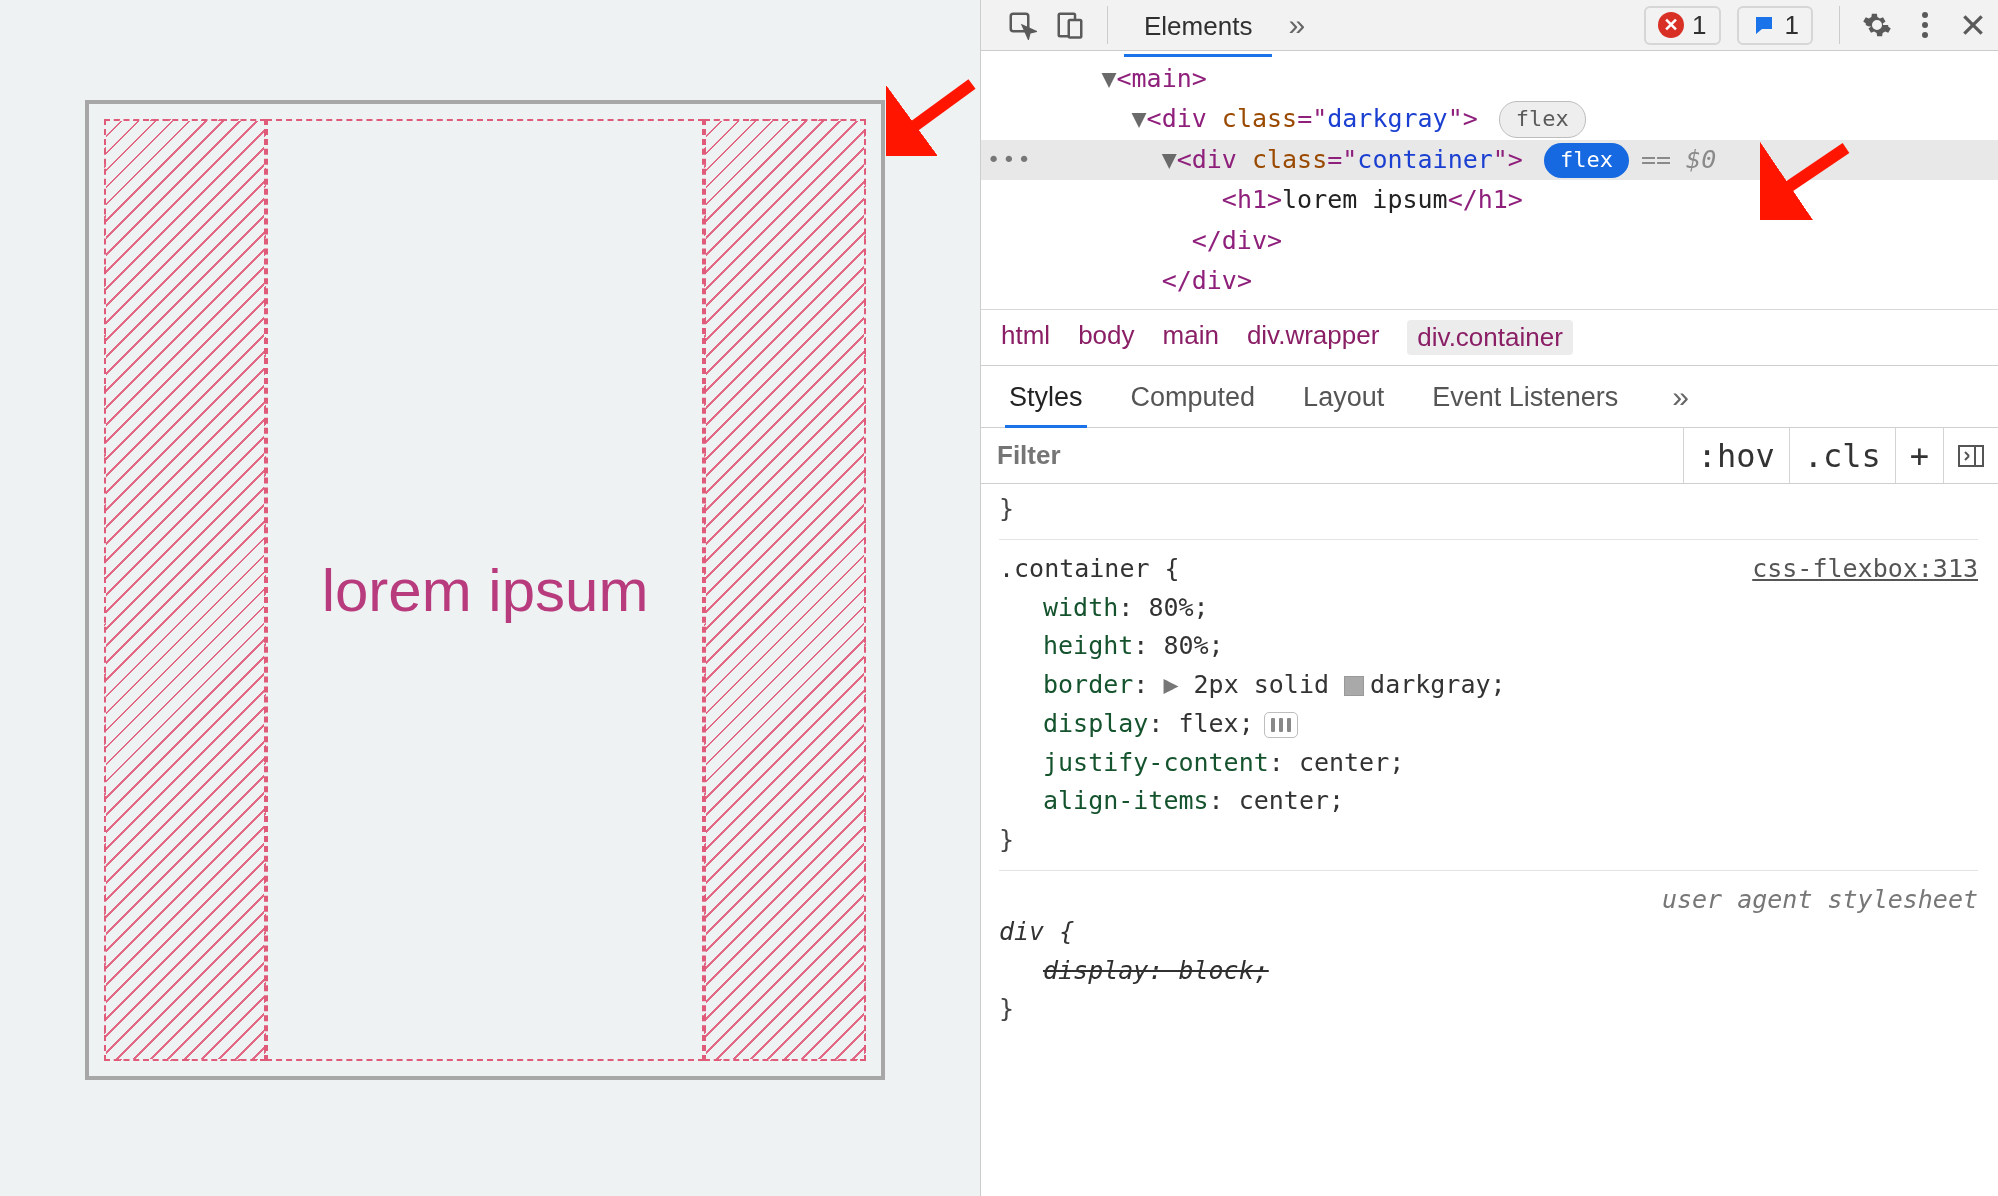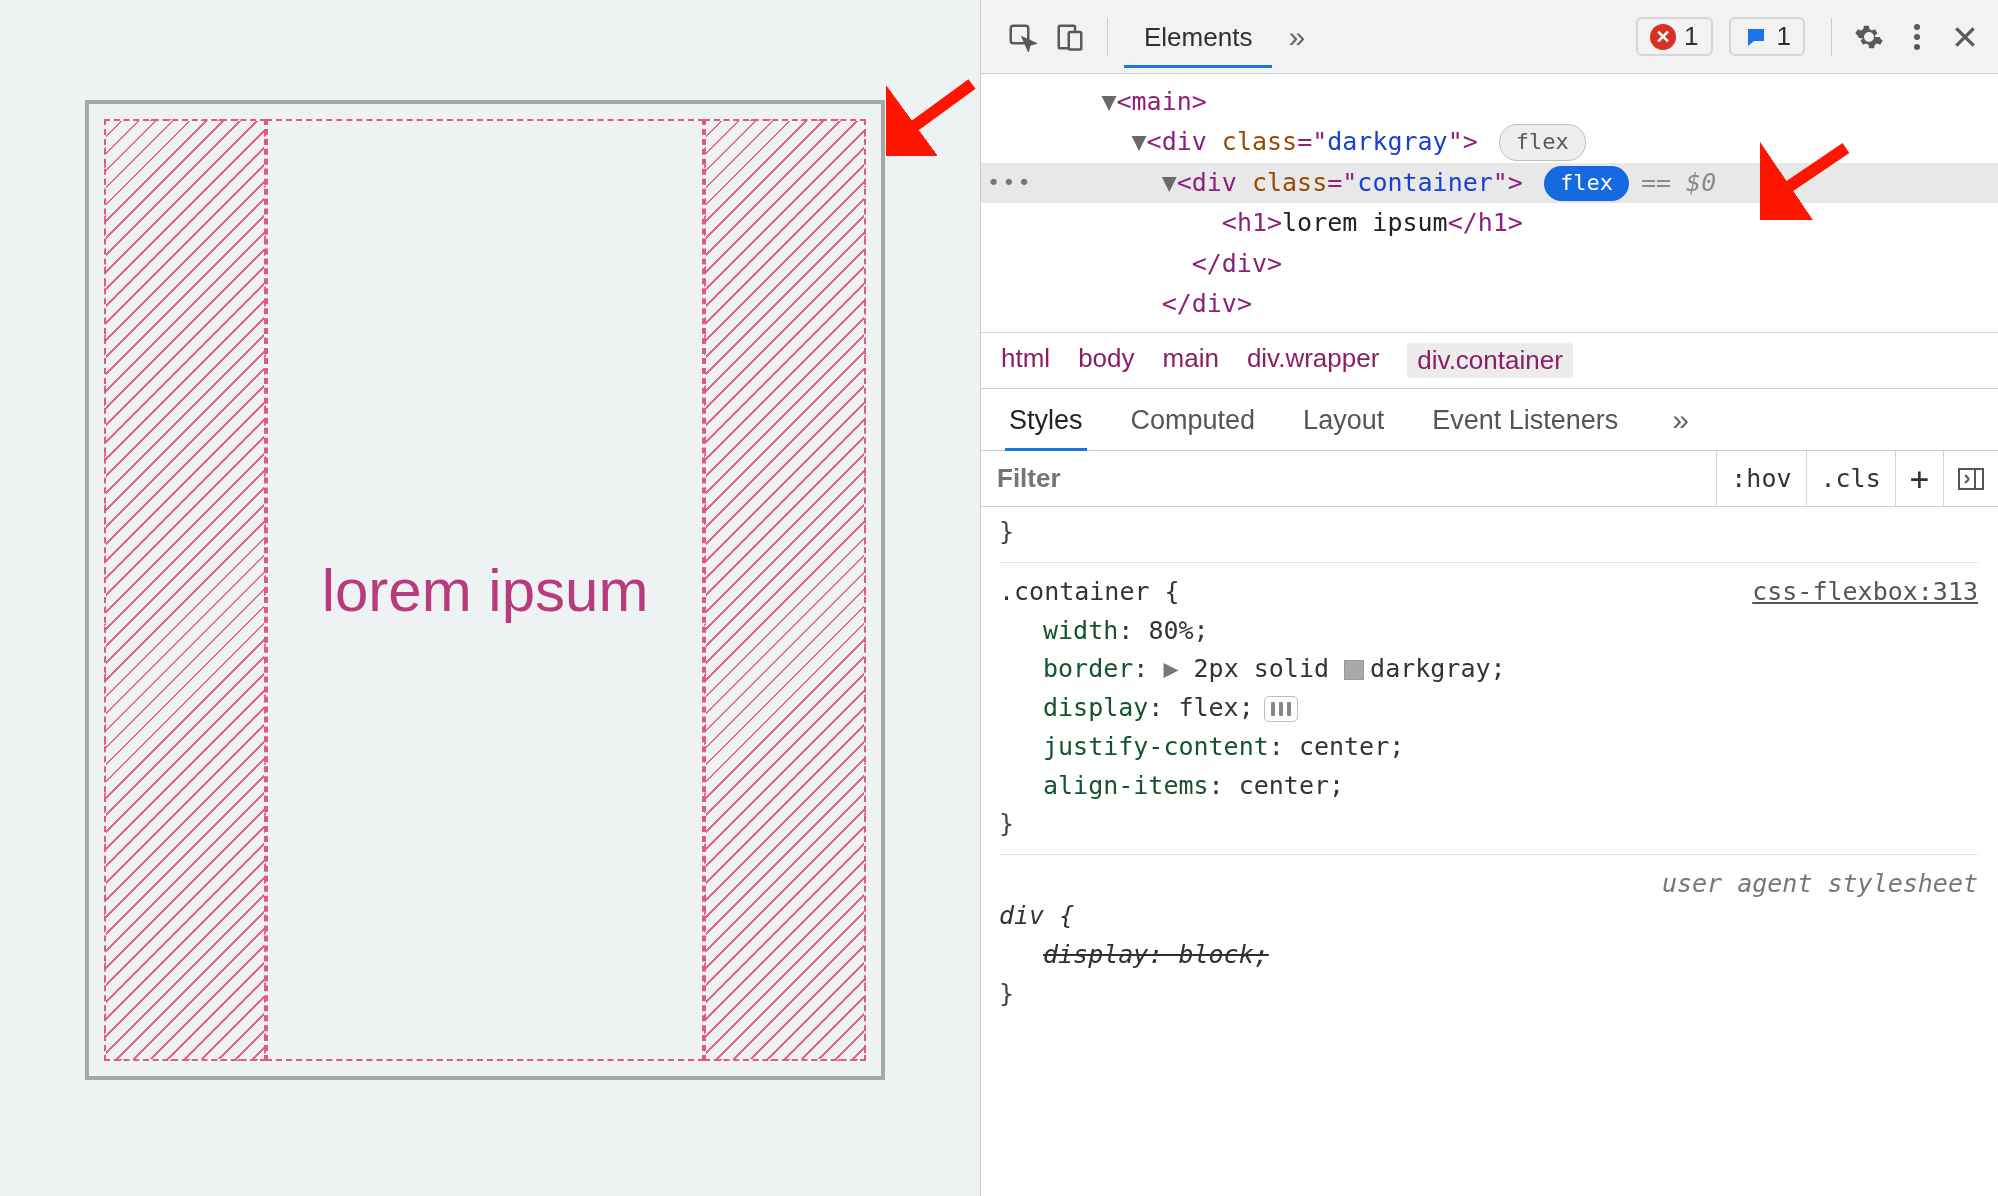--- a/index.html
+++ b/index.html
@@ -80,22 +80,22 @@
     flex-direction: column;
     border-left: 1px solid #ccc;
     font-family: "Helvetica Neue", Helvetica, Arial, sans-serif;
     color: #303030;
   }
 
   
   .dt-toolbar {
     display: flex;
     align-items: center;
-    height: 74px;
-    padding: 0 12px 0 20px;
+    height: 51px;
+    padding: 0 4px 0 20px;
     border-bottom: 1px solid #ccc;
     gap: 6px;
     font-size: 24px;
     background: #f2f2f2;
   }
   .dt-toolbar .ticon {
     width: 42px; height: 42px;
     display: inline-flex; align-items: center; justify-content: center;
     cursor: pointer;
   }
@@ -237,21 +237,21 @@
     flex: 1;
     border: none;
     font-size: 26px;
     padding: 10px 16px;
     outline: none;
     color:#555;
     font-weight:bold;
   }
   .filter-row .btn {
     font-family: Menlo, monospace;
-    font-size: 25px;
+    font-size: 32px;
     padding: 6px 14px;
     cursor:pointer;
     border-left: 1px solid #d4d4d4;
     color:#333;
     height:100%;
     display:inline-flex;
     align-items:center;
   }
   .filter-row .plus { font-size: 32px; }
   .filter-row .paneicon svg{ stroke:#555; }
@@ -426,20 +426,21 @@
     </span>
   </div>
 
   <div class="css-rules">
     <div class="brace">}</div>
 
     <div class="rule">
       <span class="source">css-flexbox:313</span>
       <div class="selector">.container {</div>
       <div class="decl"><span class="prop">width</span><span class="colon">: </span><span class="val">80%;</span></div>
+      <div class="decl"><span class="prop">height</span><span class="colon">: </span><span class="val">80%;</span></div>
       <div class="decl"><span class="prop">border</span><span class="colon">: </span><span class="expand-tri">▶</span> <span class="val">2px solid</span> <span class="swatch"></span><span class="val">darkgray;</span></div>
       <div class="decl"><span class="prop">display</span><span class="colon">: </span><span class="val">flex;</span><span class="flex-editor-icon">
             <span></span>
             <span></span>
             <span></span>
           </span></div>
       <div class="decl"><span class="prop">justify-content</span><span class="colon">: </span><span class="val">center;</span></div>
       <div class="decl"><span class="prop">align-items</span><span class="colon">: </span><span class="val">center;</span></div>
       <div class="brace">}</div>
     </div>

